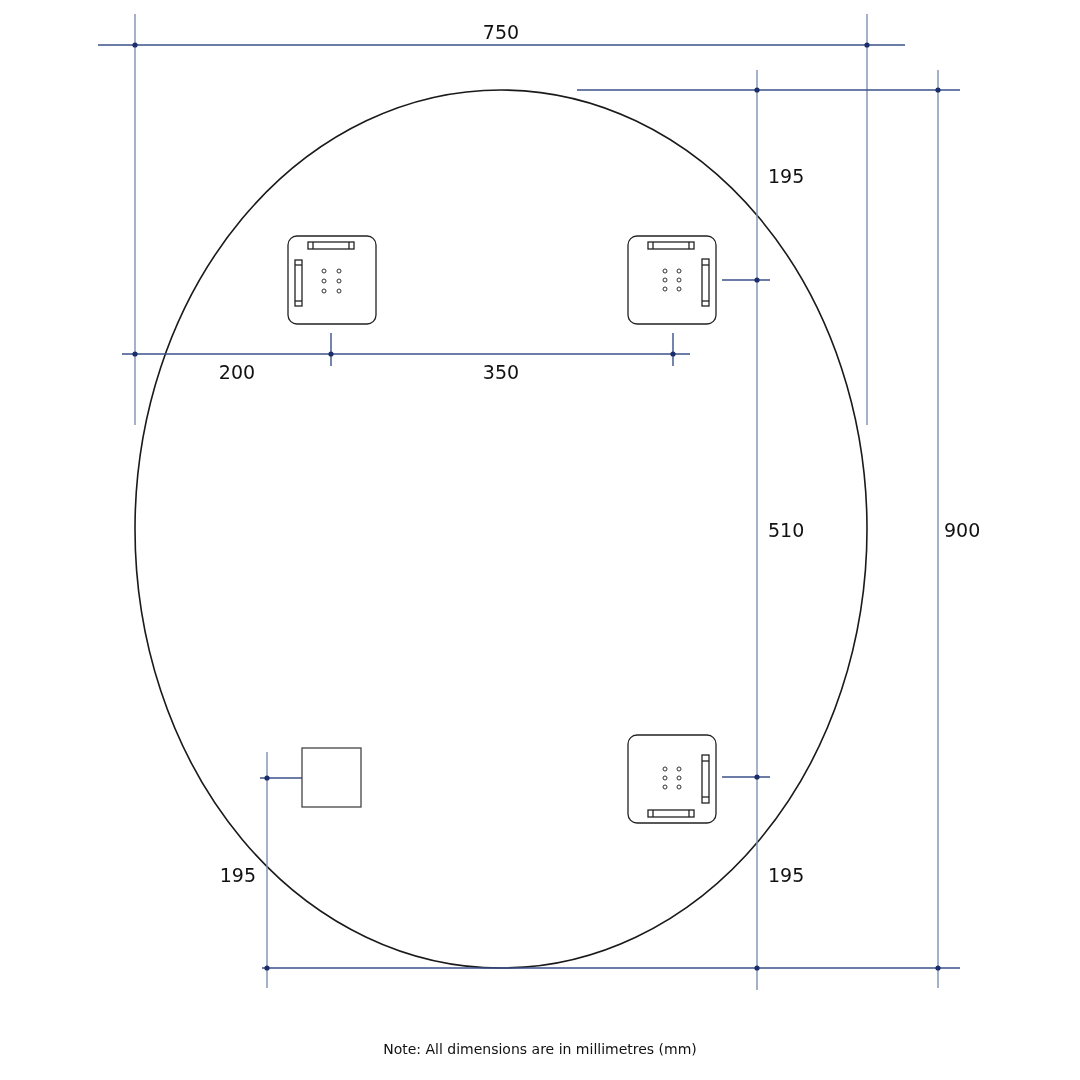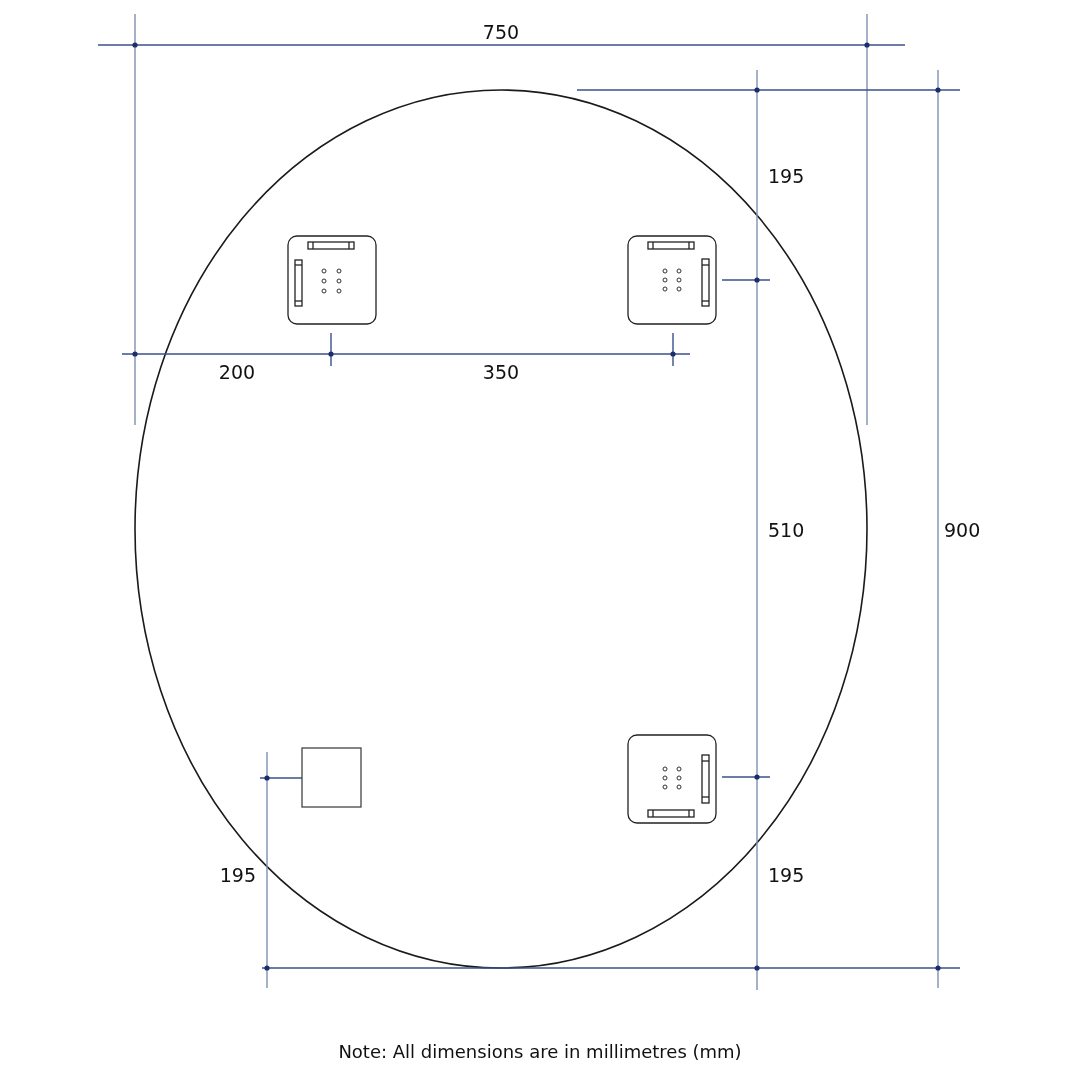--- a/index.html
+++ b/index.html
@@ -7,21 +7,21 @@
     #drawing { position: absolute; left: 0; top: 0; width: 1080px; height: 1080px; }
     .dim-line { stroke: #3a5088; stroke-width: 1.4; fill: none; }
     .ext-line { stroke: #7f8fb2; stroke-width: 1.4; fill: none; }
     .dot { fill: #1b2e6b; }
     .outline { stroke: #1a1a1a; stroke-width: 1.6; fill: none; }
     .bracket { stroke: #222; stroke-width: 1.3; fill: #ffffff; }
     .hole { stroke: #333; stroke-width: 1; fill: none; }
     .dim-text { font-family: "DejaVu Sans", sans-serif; font-size: 19px; fill: #111; }
     .note {
       position: absolute; left: 0; top: 1041px; width: 1080px; text-align: center;
-      font-family: "DejaVu Sans", sans-serif; font-size: 18px; color: #111;
+      font-family: "DejaVu Sans", sans-serif; font-size: 14px; color: #111;
     }
   </style>
 </head>
 <body>
 
 <svg id="drawing" viewBox="0 0 1080 1080" xmlns="http://www.w3.org/2000/svg">
 
   <ellipse class="outline" cx="501" cy="529" rx="366" ry="439"></ellipse>
 
   <g>

